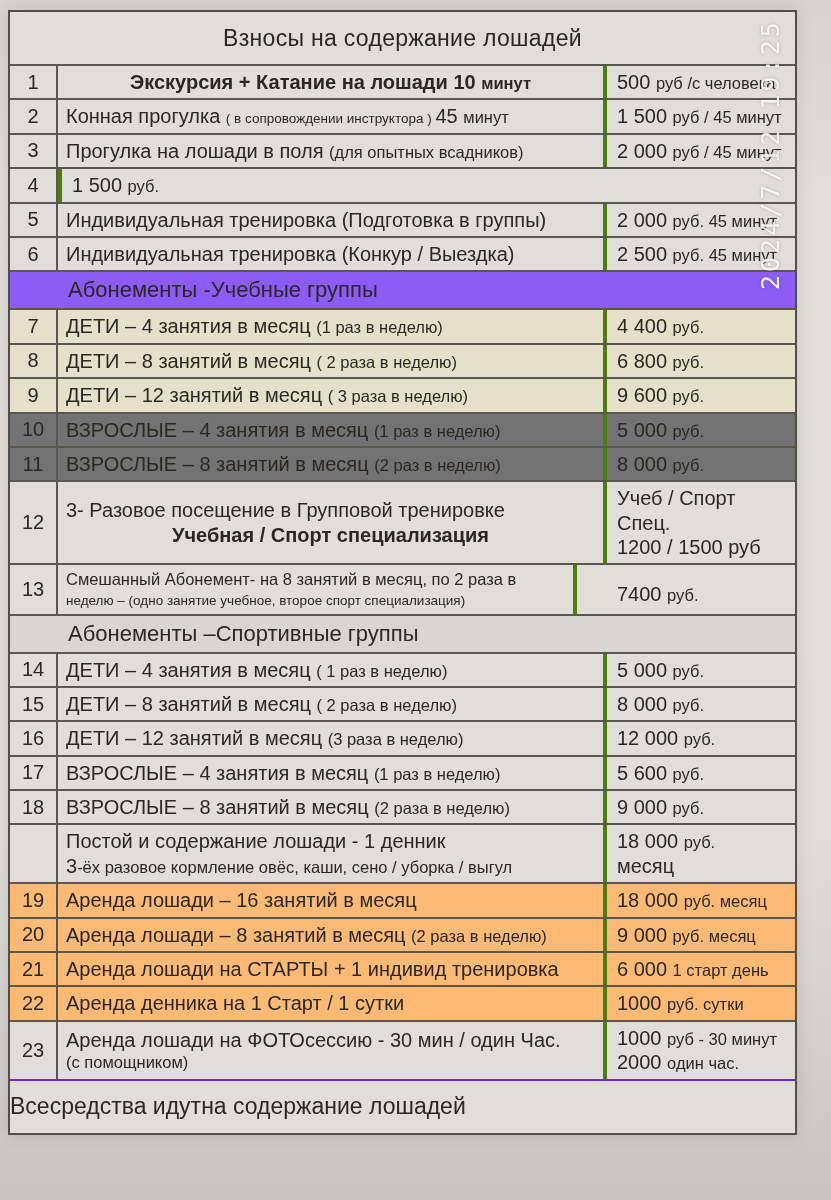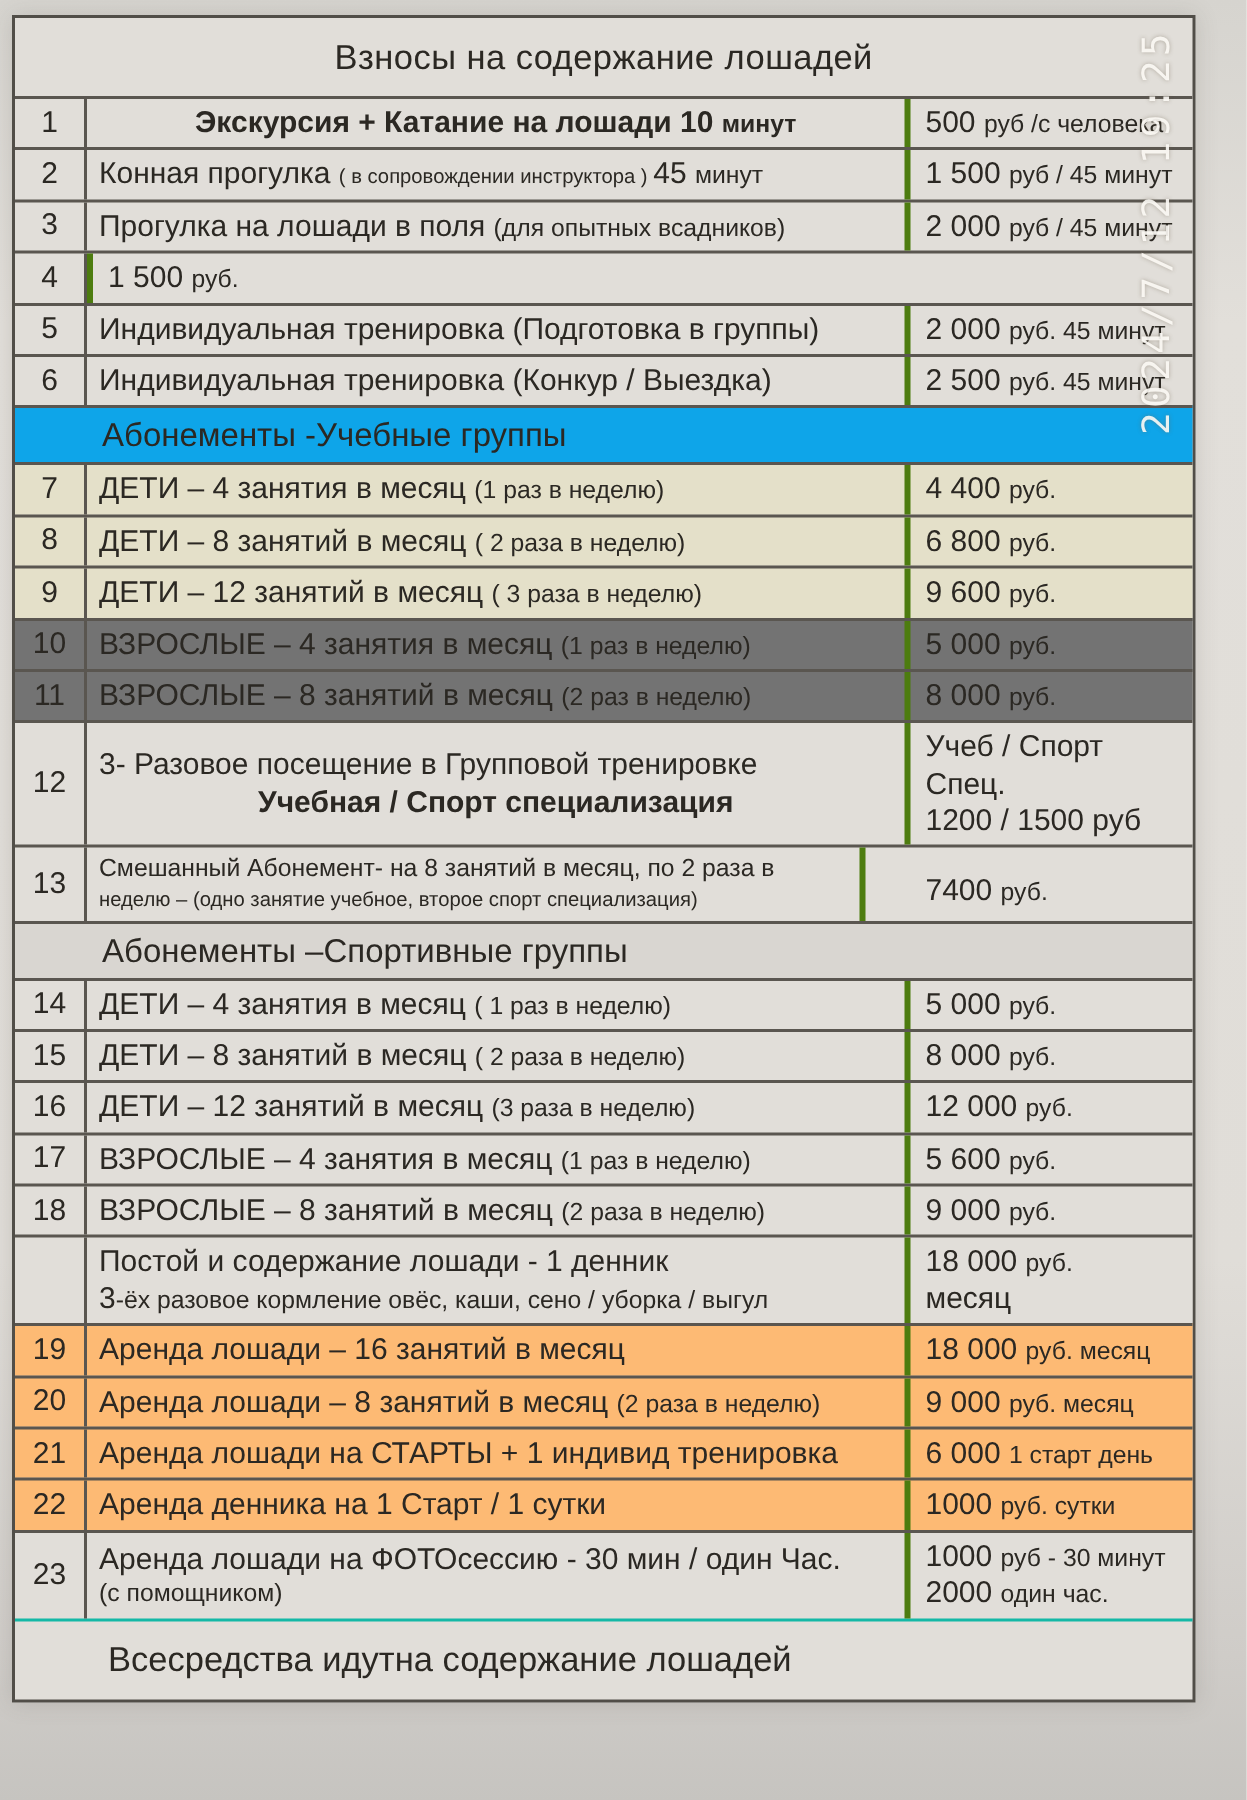--- a/index.html
+++ b/index.html
@@ -23,26 +23,26 @@
     display:flex;flex-direction:column;justify-content:center;}
   .cell-price.vbottom{justify-content:flex-end;padding-bottom:7px;padding-left:40px;}
   .cell-section{flex:1 1 auto;padding:5px 8px 5px 58px;display:flex;align-items:center;}
   .line{line-height:1.22;}
   .line.center{text-align:center;font-weight:bold;}
   .t-lg{font-size:20px;}
   .t-md{font-size:16.5px;}
   .t-sm{font-size:13.5px;}
   .t-bold{font-weight:normal;}
   .section .t-lg{font-size:22px;}
-  .footer-row{min-height:52px;display:flex;align-items:center;padding-left:62px;
-    font-size:23px;border-top:2px solid #14b8a6;}
+  .footer-row{min-height:52px;display:flex;align-items:center;
+    font-size:23px;border-top:2px solid #6d28d9;}
   .bg-white{background:#e1ded9;}
   .bg-cream{background:#e4e0c9;}
   .bg-yellow{background:#737373;}
-  .bg-yellowhdr{background:#0ea5e9;}
+  .bg-yellowhdr{background:#8b5cf6;}
   .bg-pink{background:#fdba74;}
   .bg-gray{background:#d9d6d1;}
   .timestamp{
     position:absolute;left:756px;top:290px;transform:rotate(-90deg);transform-origin:0 0;
     font-family:"DejaVu Sans Mono","Liberation Mono",monospace;
     font-size:25px;letter-spacing:3px;white-space:nowrap;
     color:rgba(253,251,246,.9);text-shadow:0 0 3px rgba(110,100,80,.45);
   }
 </style>
 </head>

